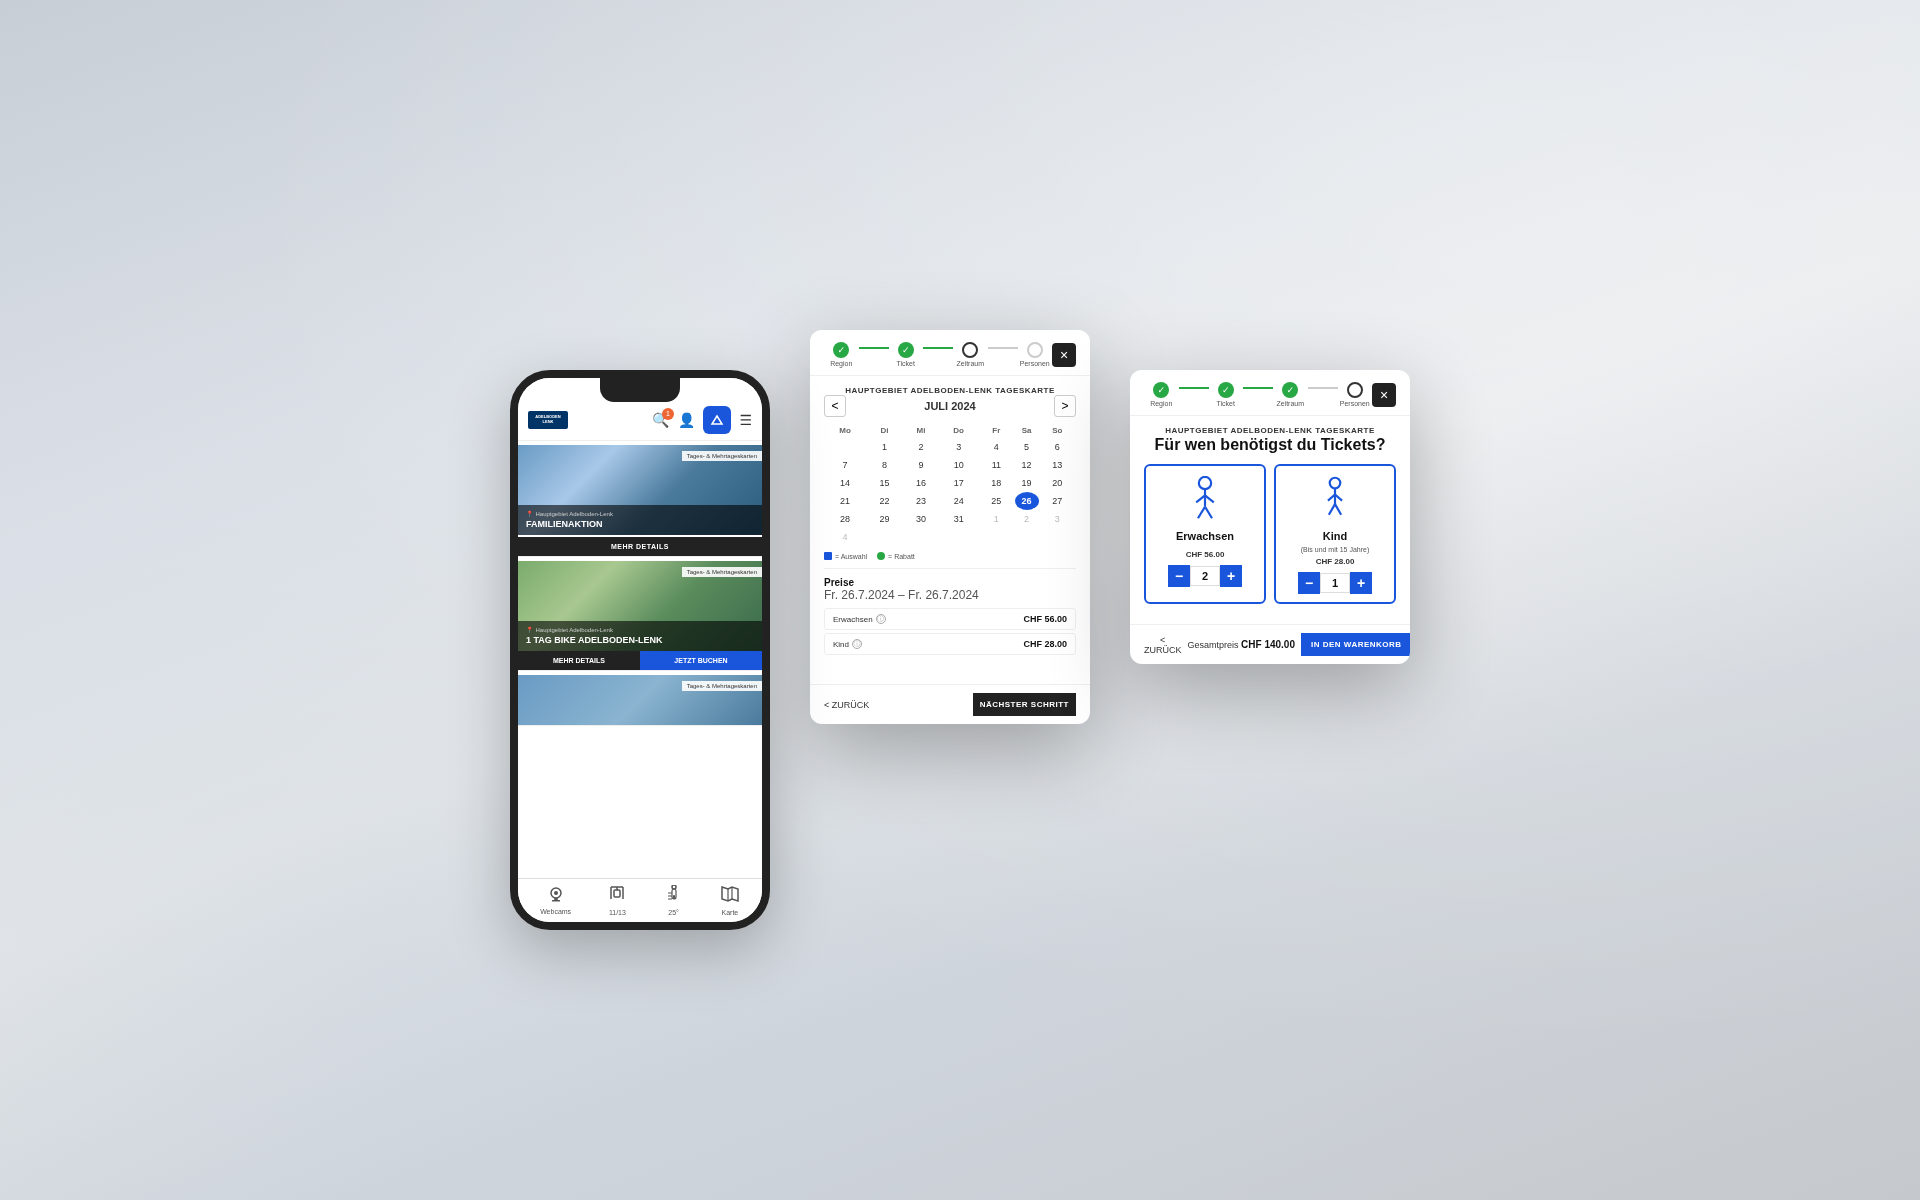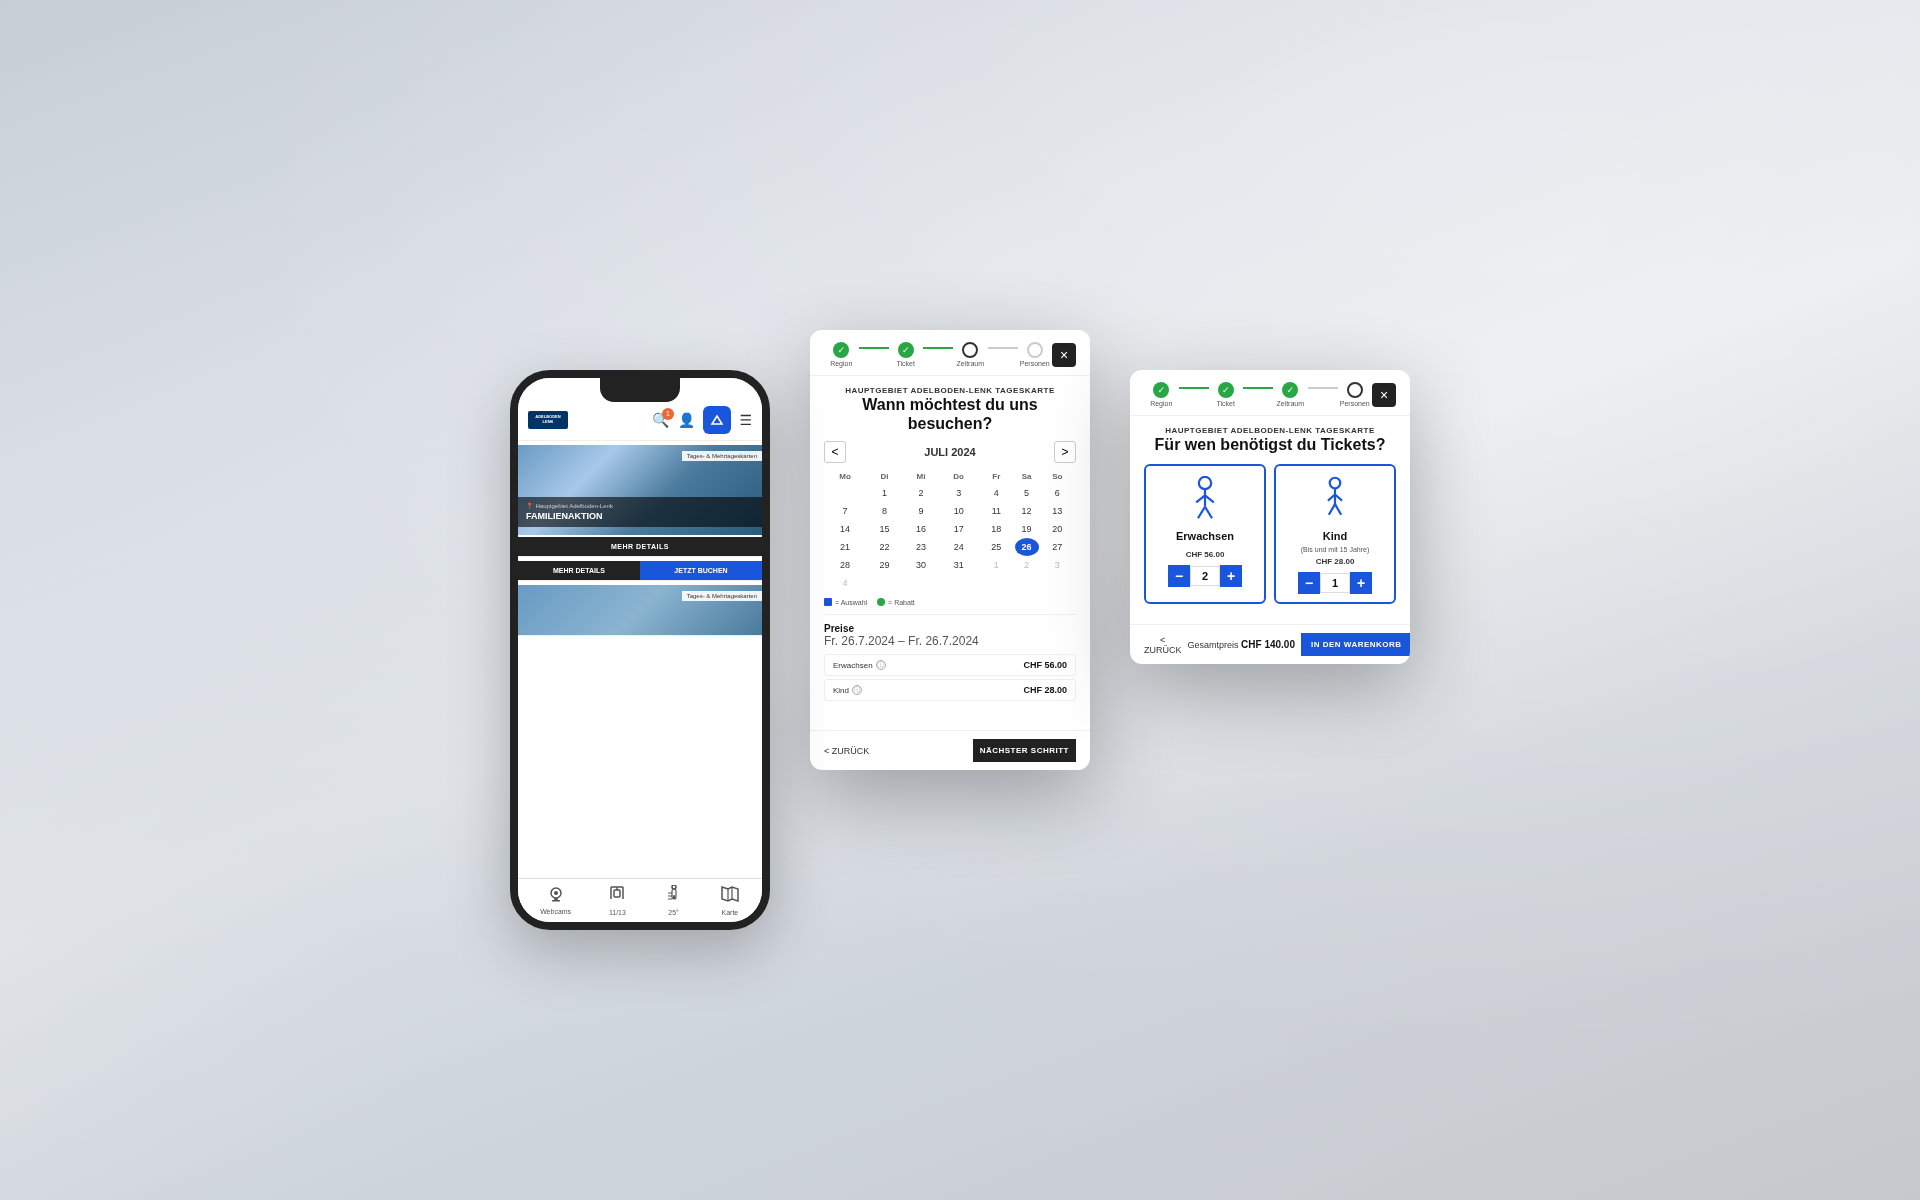--- a/index.html
+++ b/index.html
@@ -239,21 +239,21 @@
       background: rgba(255,255,255,0.9);
       color: #333;
       font-size: 6px;
       padding: 2px 5px;
     }
 
     .card-body {
       padding: 5px 8px 6px;
       background: rgba(0,0,0,0.6);
       position: absolute;
-      bottom: 8px; left: 0; right: 0;
+      bottom: 0; left: 0; right: 0;
     }
 
     .card-location {
       display: flex;
       align-items: center;
       gap: 2px;
       color: #ccc;
       font-size: 6px;
       margin-bottom: 2px;
     }
@@ -774,20 +774,30 @@
                 <span>📍</span>
                 <span>Hauptgebiet Adelboden-Lenk</span>
               </div>
               <div class="card-title">FAMILIENAKTION</div>
             </div>
           </div>
           <button class="card-btn-full">MEHR DETAILS</button>
         </div>
 
         <div class="list-card" style="margin-top:4px;">
+          <div class="card-img-bike" style="position:relative;">
+            <div class="card-tag">Tages- &amp; Mehrtageskarten</div>
+            <div class="card-body">
+              <div class="card-location">
+                <span>📍</span>
+                <span>Hauptgebiet Adelboden-Lenk</span>
+              </div>
+              <div class="card-title">1 TAG BIKE ADELBODEN-LENK</div>
+            </div>
+          </div>
           <div class="card-btn-row-two">
             <button class="card-btn-half-dark">MEHR DETAILS</button>
             <button class="card-btn-half-blue">JETZT BUCHEN</button>
           </div>
         </div>
 
         <div class="list-card" style="margin-top:4px;">
           <div class="card-img-bottom" style="position:relative;">
             <div class="card-tag">Tages- &amp; Mehrtageskarten</div>
           </div>
@@ -868,21 +878,20 @@
         <div class="step">
           <div class="step-circle-empty"></div>
           <span class="step-label">Personen</span>
         </div>
       </div>
       <button class="modal-close-btn">×</button>
     </div>
 
     <div class="modal-body">
       <div class="modal-subtitle">HAUPTGEBIET ADELBODEN-LENK TAGESKARTE</div>
-      <div class="modal-title">Wann möchtest du uns besuchen?</div>
 
       <div class="cal-nav">
         <button class="cal-nav-btn">&lt;</button>
         <span class="cal-month">JULI 2024</span>
         <button class="cal-nav-btn">&gt;</button>
       </div>
 
       <table class="cal-grid">
         <thead>
           <tr>

